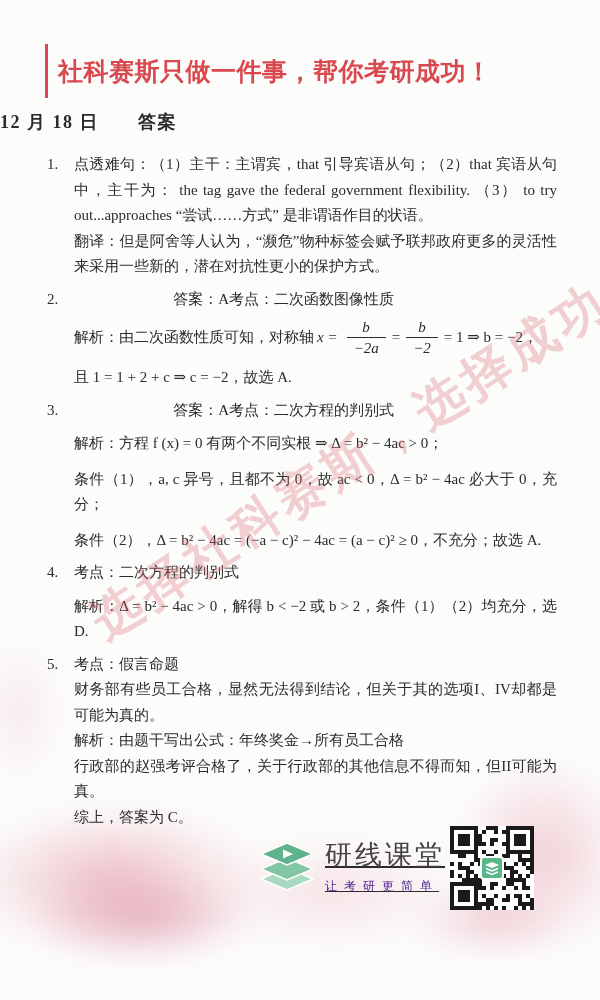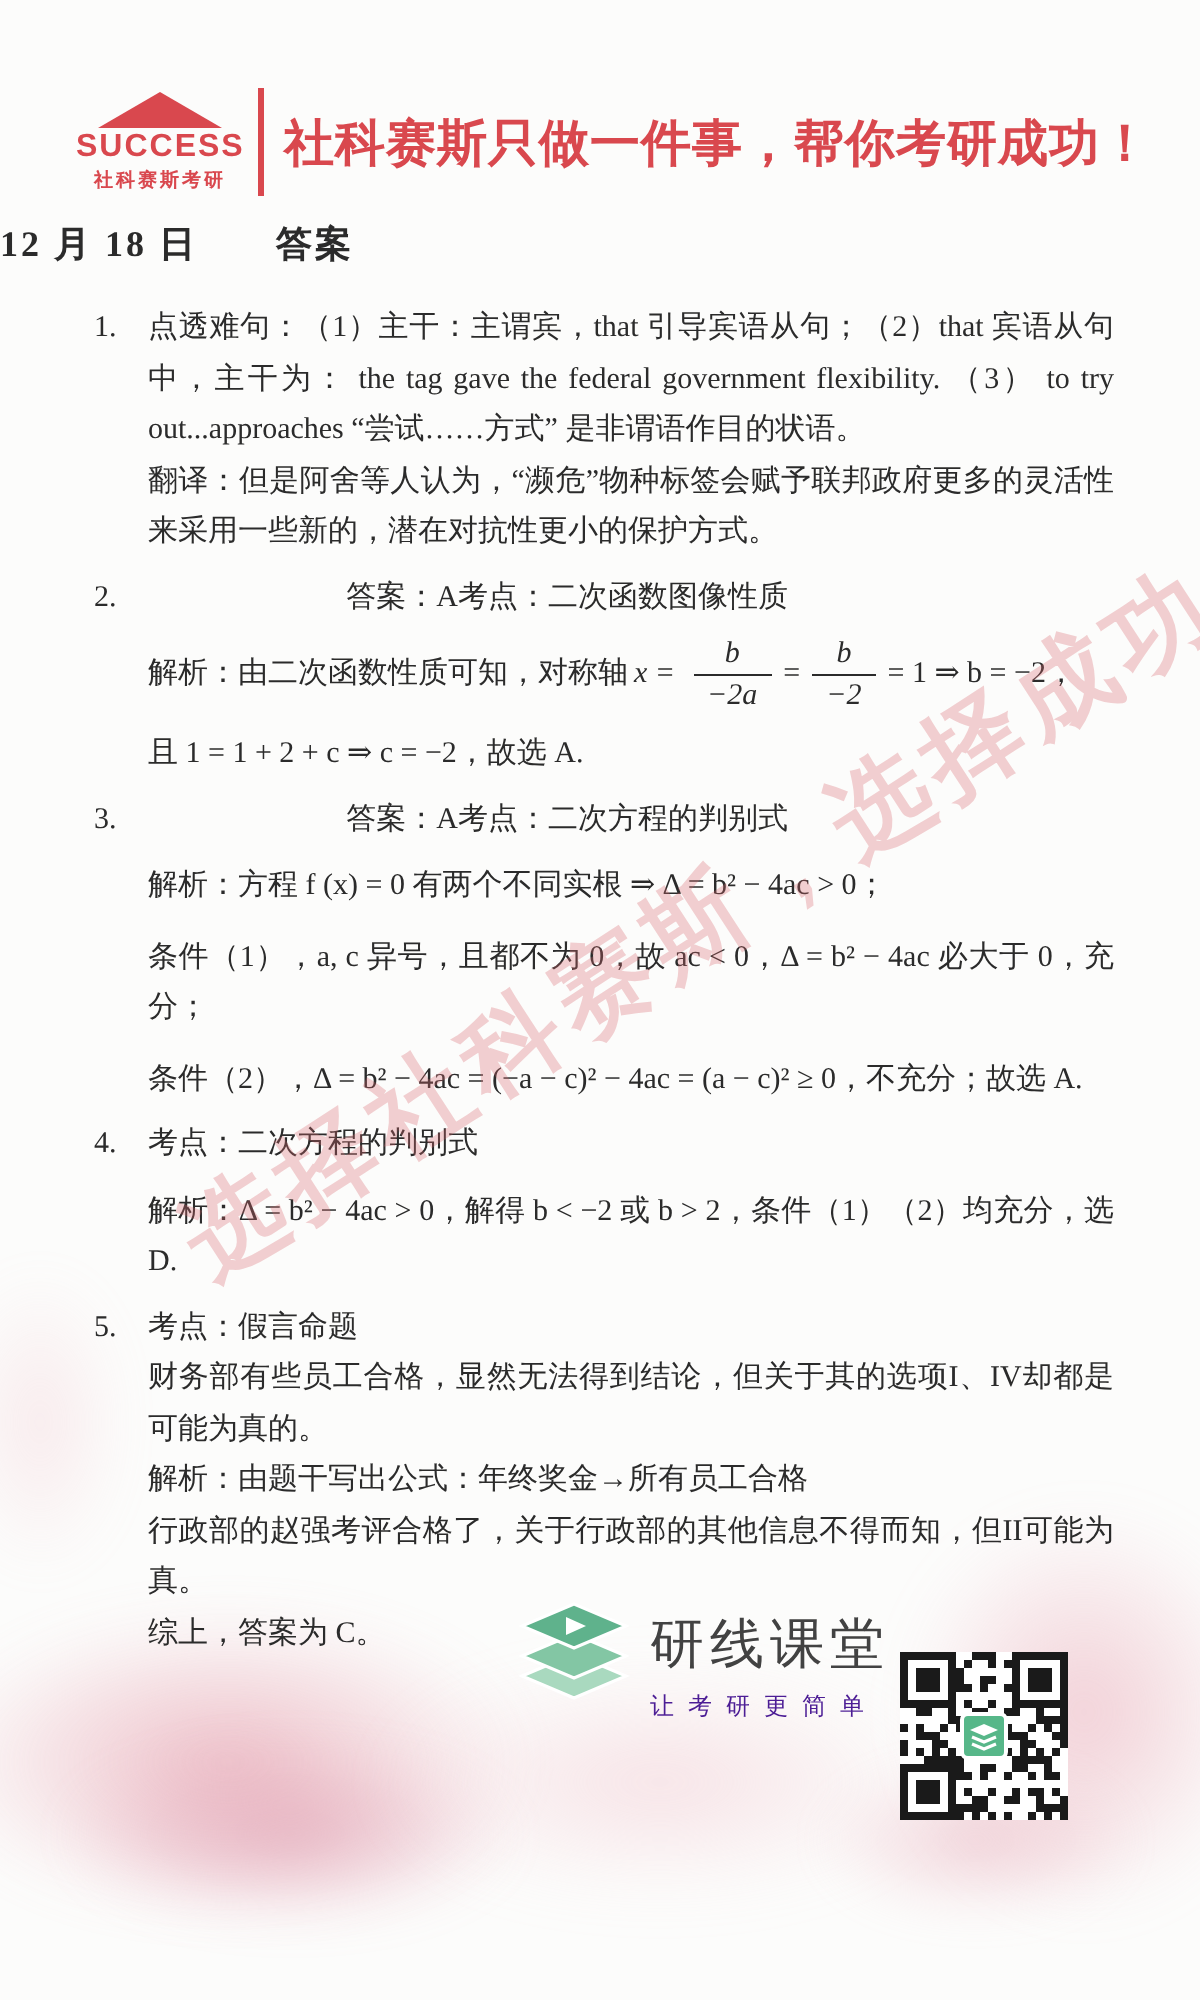--- a/index.html
+++ b/index.html
@@ -51,37 +51,30 @@
   .fnum{border-bottom:1.3px solid #2b2b2b;padding:0 7px 1px;}
   .fden{padding:1px 7px 0;}
   
   .splash{position:absolute;border-radius:50%;pointer-events:none;z-index:1;}
   .s1{left:-36px;top:806px;width:300px;height:150px;background:radial-gradient(closest-side,#e8a9b6,rgba(232,169,182,0));filter:blur(14px);opacity:.75;}
   .s2{left:30px;top:872px;width:230px;height:90px;background:radial-gradient(closest-side,#d98ba2,rgba(217,139,162,0));filter:blur(12px);opacity:.5;}
   .s3{left:190px;top:836px;width:280px;height:110px;background:radial-gradient(closest-side,#f2cbd3,rgba(242,203,211,0));filter:blur(16px);opacity:.55;}
   .s4{left:452px;top:756px;width:180px;height:200px;background:radial-gradient(closest-side,#ecb7c2,rgba(236,183,194,0));filter:blur(14px);opacity:.65;}
   .s5{left:408px;top:880px;width:160px;height:80px;background:radial-gradient(closest-side,#e7aebb,rgba(231,174,187,0));filter:blur(10px);opacity:.5;}
   .s6{left:-20px;top:636px;width:80px;height:150px;background:radial-gradient(closest-side,#eebcc6,rgba(238,188,198,0));filter:blur(14px);opacity:.3;}
-  .footer-logo{position:absolute;left:258px;top:800px;display:flex;align-items:flex-end;z-index:3;}
+  .footer-logo{position:absolute;left:258px;top:841px;display:flex;align-items:flex-start;z-index:3;text-decoration:underline;}
   .flogo-text{margin-left:9px;}
   .fbrand{font-family:"Liberation Sans",sans-serif;font-size:27px;color:#424242;letter-spacing:3px;line-height:1.1;}
   .ftag{font-family:"Liberation Sans",sans-serif;font-size:12px;color:#4c1d95;letter-spacing:7px;margin-top:7px;}
   .qr{position:absolute;left:450px;top:826px;width:84px;height:84px;z-index:3;}
 </style>
 </head>
 <body>
 
 <div class="header">
-  <div class="logo">
-    <svg width="64" height="20" viewBox="0 0 64 20">
-      <path d="M1 19 L32 1 L63 19 Z" fill="#d9484e"></path>
-    </svg>
-    <div class="logo-brand">SUCCESS</div>
-    <div class="logo-sub">社科赛斯考研</div>
-  </div>
   <div class="hdr-divider"></div>
   <div class="slogan">社科赛斯只做一件事，帮你考研成功！</div>
 </div>
 
 <div class="page-title">12 月 18 日　　答案</div>
 
 <div class="watermark">选择社科赛斯，选择成功</div>
 
 <div class="content">
 

